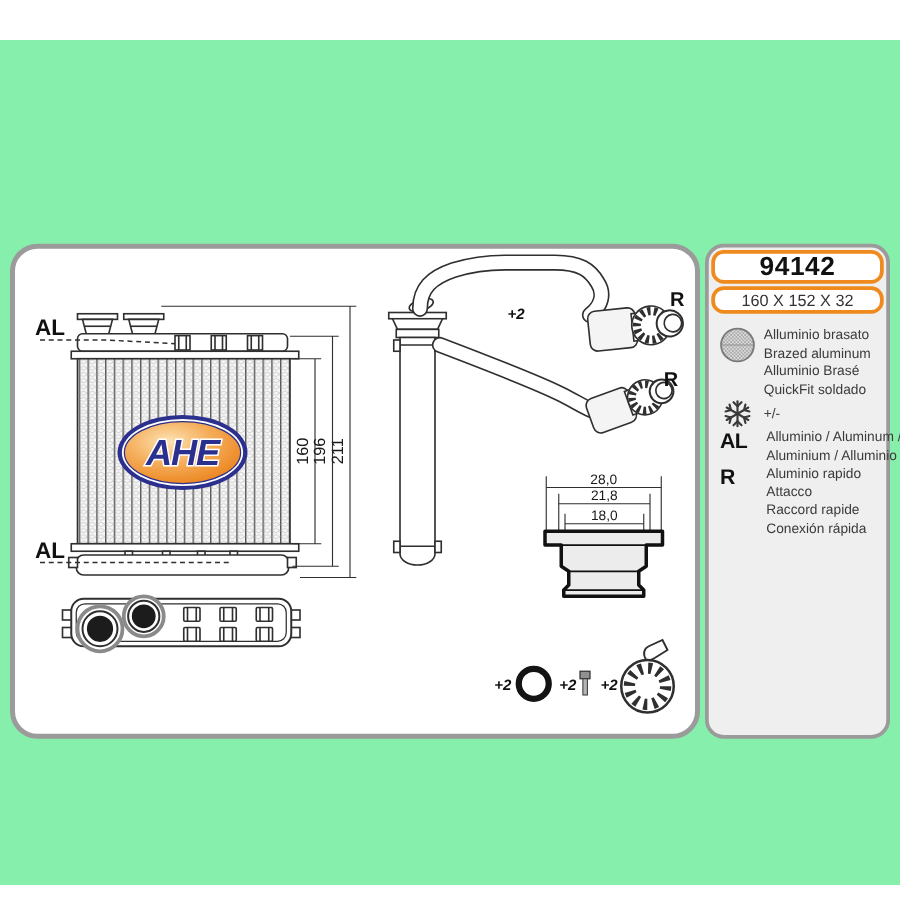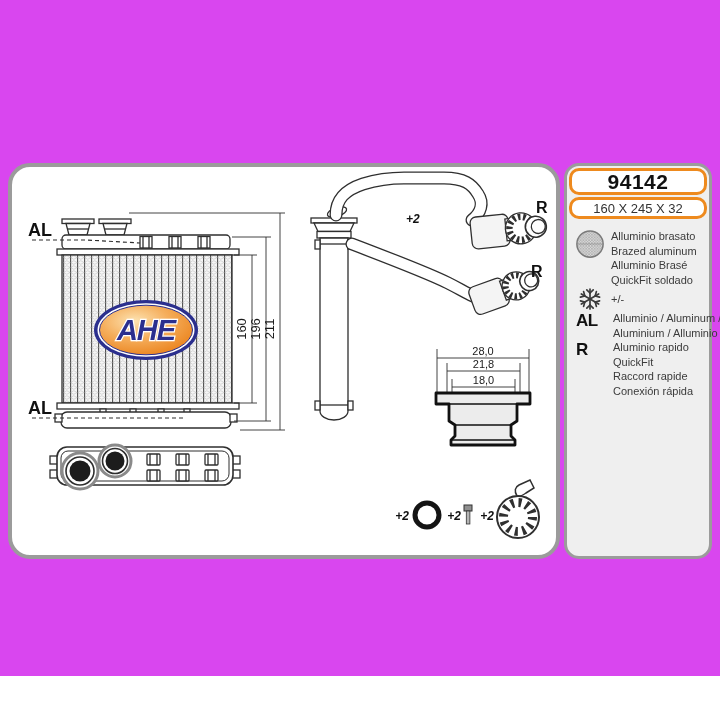--- a/index.html
+++ b/index.html
@@ -1,17 +1,17 @@
 <!DOCTYPE html>
 <html><head>
 <meta charset="utf-8">
 <style>
   html,body{margin:0;padding:0;background:#fff;}
-  .canvas{position:relative;width:720px;height:676px;background:#d946ef;overflow:hidden;
-          font-family:"Liberation Sans",sans-serif;}
+  .canvas{position:relative;width:720px;height:676px;background:#86efac;overflow:hidden;
+          font-family:"Liberation Sans",sans-serif;margin-top:32px;}
   .main-panel{position:absolute;left:8px;top:163px;width:552px;height:396px;
               background:#fff;border:4px solid #9b9b9b;border-radius:22px;box-sizing:border-box;}
   .sidebar{position:absolute;left:564px;top:163px;width:148px;height:396px;
            background:#efefef;border:3px solid #9b9b9b;border-radius:15px;box-sizing:border-box;}
   .orange-box{margin:2px 2px 0 2px;background:#fff;border:3px solid #ee8a1e;border-radius:10px;
               display:flex;align-items:center;justify-content:center;box-sizing:border-box;}
   .part-box{height:27px;font-size:21px;font-weight:bold;color:#111;letter-spacing:.5px;}
   .size-box{height:22px;font-size:13px;color:#333;}
   .legend{padding:10px 4px 0 7px;display:flex;flex-direction:column;}
   .legend-row{display:flex;gap:5px;align-items:flex-start;}
@@ -40,21 +40,21 @@
 
 <div class="canvas">
 
   <div class="main-panel"></div>
 
   <div class="sidebar">
     <div class="orange-box part-box">
       <span>94142</span>
     </div>
     <div class="orange-box size-box">
-      <span>160 X 245 X 32</span>
+      <span>160 X 152 X 32</span>
     </div>
 
     <div class="legend">
 
       <div class="legend-row">
         <div class="legend-icon">
           <svg width="30" height="30" viewBox="0 0 32 32">
             <defs>
               <pattern id="hp" width="3" height="3" patternUnits="userSpaceOnUse">
                 <rect width="3" height="3" fill="#dcdcdc"></rect>
@@ -100,21 +100,21 @@
         <div class="legend-lines">
           <div>Alluminio  / Aluminum /</div>
           <div>Aluminium / Alluminio</div>
         </div>
       </div>
 
       <div class="legend-row">
         <div class="legend-icon text-icon">R</div>
         <div class="legend-lines">
           <div>Aluminio rapido</div>
-          <div>QuickFit</div>
+          <div>Attacco</div>
           <div>Raccord rapide</div>
           <div>Conexión rápida</div>
         </div>
       </div>
 
     </div>
   </div>
 
   <svg class="drawing" viewBox="0 0 720 720">
     <defs>

